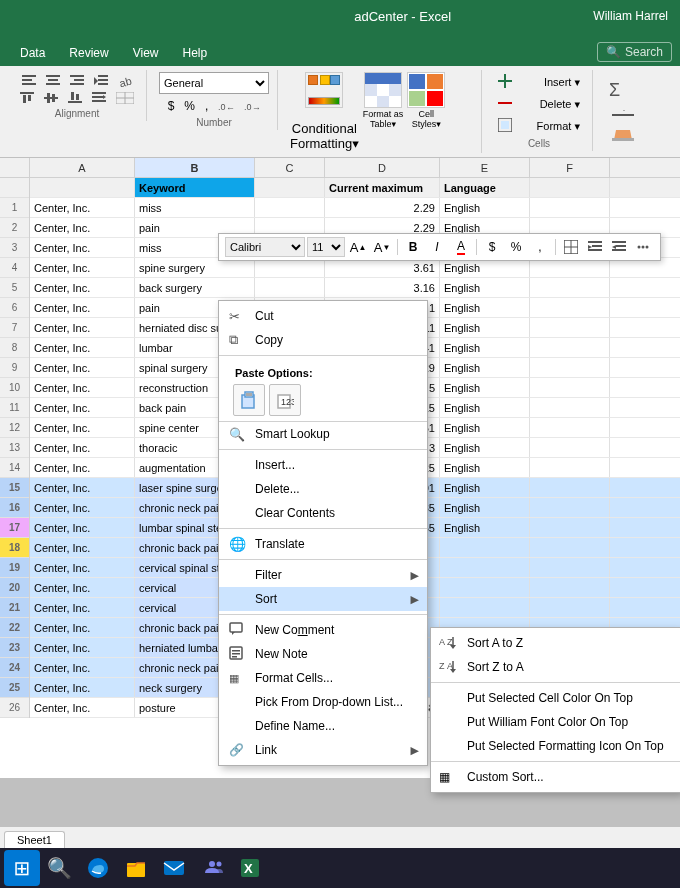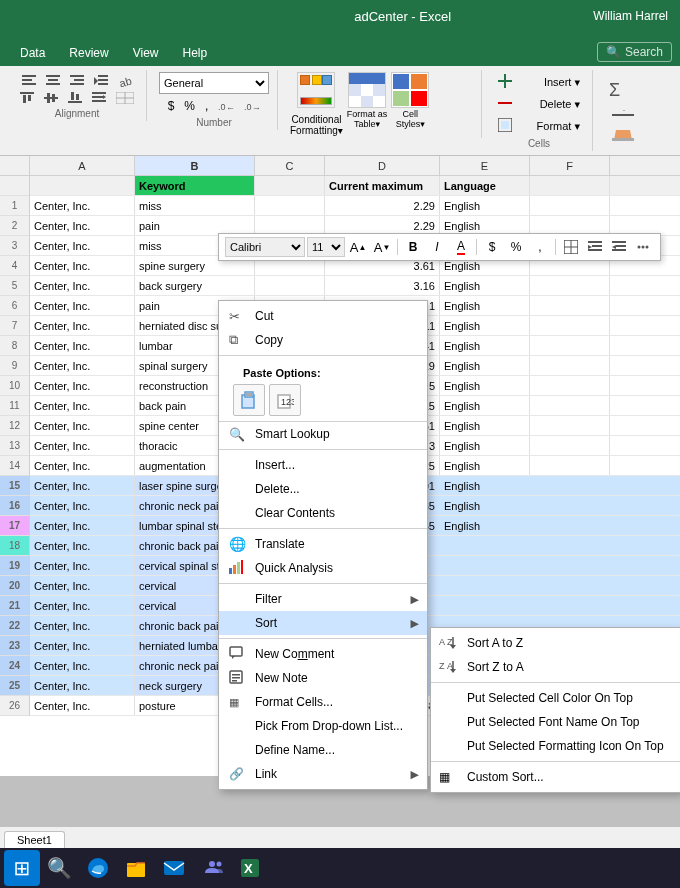--- a/index.html
+++ b/index.html
@@ -231,21 +231,20 @@
     
     .paste-section {
       padding: 5px 10px;
       border-bottom: 1px solid #d0d0d0;
     }
     .paste-label {
       font-size: 11px;
       font-weight: 600;
       padding: 3px 0 5px 0;
       padding-left: 6px;
-      margin-left: 8px;
     }
     .paste-icons {
       display: flex;
       gap: 4px;
       padding-left: 4px;
     }
     .paste-icon-btn {
       width: 32px;
       height: 32px;
       border: 1px solid #c0c0c0;
@@ -497,21 +496,21 @@
 
   <div class="ribbon-group" style="flex-direction:row; min-width:200px; align-items:flex-start; gap:4px">
     <div class="style-block">
       <div style="display:flex; flex-direction:column; align-items:center">
         <div style="width:38px; height:36px; position:relative; border:1px solid #ccc; overflow:hidden; cursor:pointer;">
           <div style="position:absolute; top:2px; left:2px; width:10px; height:10px; background:#e87722; border:1px solid #c06010;"></div>
           <div style="position:absolute; top:2px; left:14px; width:10px; height:10px; background:#ffc000; border:1px solid #c09000;"></div>
           <div style="position:absolute; top:2px; right:2px; width:10px; height:10px; background:#5b9bd5; border:1px solid #3070a0;"></div>
           <div style="position:absolute; bottom:2px; left:2px; width:32px; height:8px; background:linear-gradient(to right,#c00,#f90,#090); border:1px solid #aaa;"></div>
         </div>
-        <span style="font-size:10px; text-align:center; margin-top:6px; cursor:pointer;">Conditional<br>Formatting▾</span>
+        <span style="font-size:13px; text-align:center; margin-top:13px; cursor:pointer;">Conditional<br>Formatting▾</span>
       </div>
     </div>
     <div class="style-block">
       <div style="display:flex; flex-direction:column; align-items:center">
         <div style="width:38px; height:36px; border:1px solid #ccc; overflow:hidden; cursor:pointer; display:grid; grid-template-columns:repeat(3,1fr); grid-template-rows:repeat(3,1fr);">
           <div style="background:#4472c4;"></div>
             <div style="background:#4472c4;"></div>
             <div style="background:#4472c4;"></div>
           <div style="background:#d9e1f2;"></div>
             <div style="background:white;"></div>
@@ -611,36 +610,36 @@
       <div class="row-num">8</div>
       <div class="row-num">9</div>
       <div class="row-num">10</div>
       <div class="row-num">11</div>
       <div class="row-num">12</div>
       <div class="row-num">13</div>
       <div class="row-num">14</div>
       <div class="row-num" style="background:#b8d4f8; font-weight:bold">15</div>
       <div class="row-num" style="background:#b8d4f8; font-weight:bold">16</div>
       <div class="row-num" style="background:#f0abfc; font-weight:bold">17</div>
-      <div class="row-num" style="background:#5eead4; font-weight:normal">18</div>
+      <div class="row-num" style="background:#fde047; font-weight:bold">18</div>
       <div class="row-num" style="background:#b8d4f8; font-weight:bold">19</div>
       <div class="row-num" style="background:#b8d4f8; font-weight:bold">20</div>
       <div class="row-num" style="background:#b8d4f8; font-weight:bold">21</div>
       <div class="row-num" style="background:#b8d4f8; font-weight:bold">22</div>
       <div class="row-num" style="background:#b8d4f8; font-weight:bold">23</div>
       <div class="row-num" style="background:#b8d4f8; font-weight:bold">24</div>
       <div class="row-num" style="background:#b8d4f8; font-weight:bold">25</div>
       <div class="row-num">26</div>
     </div>
 
     <div class="data-rows">
 
       <div class="data-row" style="background:#f0f0f0; font-weight:bold; height:20px;">
         <div class="cell cell-a"></div>
-        <div class="cell cell-b" style="background:#22c55e;">Keyword</div>
+        <div class="cell cell-b" style="background:#0ea5e9;">Keyword</div>
         <div class="cell cell-c"></div>
         <div class="cell cell-d">Current maximum</div>
         <div class="cell cell-e">Language</div>
         <div class="cell cell-f"></div>
       </div>
 
       <div id="rows-container">
           <div class="data-row">
       <div class="cell cell-a">Center, Inc.</div>
       <div class="cell cell-b" style="">miss</div>
@@ -948,31 +947,20 @@
     <span>Delete...</span>
   </div>
   <div class="ctx-item">
     <span>Clear Contents</span>
   </div>
   <div class="ctx-separator"></div>
   <div class="ctx-item">
     <span class="ctx-icon" style="font-size:14px">🌐</span>
     <span>Translate</span>
   </div>
-  <div class="ctx-item">
-    <span class="ctx-icon" style="font-size:12px">
-      <svg width="14" height="14" viewBox="0 0 14 14">
-          <rect x="0" y="8" width="3" height="6" fill="#4472c4"></rect>
-          <rect x="4" y="5" width="3" height="9" fill="#ed7d31"></rect>
-          <rect x="8" y="2" width="3" height="12" fill="#a9d18e"></rect>
-          <rect x="12" y="0" width="2" height="14" fill="#ff0000"></rect>
-        </svg>
-    </span>
-    <span>Quick Analysis</span>
-  </div>
   <div class="ctx-separator"></div>
   <div class="ctx-item">
     <span>Filter</span>
     <span class="ctx-arrow">▶</span>
   </div>
   <div class="ctx-item highlighted">
     <span>Sort</span>
     <span class="ctx-arrow">▶</span>
   </div>
   <div class="ctx-separator"></div>
@@ -1034,21 +1022,21 @@
           <polygon points="11,10 14,14 17,10" fill="#555"></polygon>
         </svg>
     </span>
     <span>Sort Z to A</span>
   </div>
   <div class="ctx-separator"></div>
   <div class="sub-item">
     <span>Put Selected Cell Color On Top</span>
   </div>
   <div class="sub-item">
-    <span>Put Selected Font Name On Top</span>
+    <span>Put William Font Color On Top</span>
   </div>
   <div class="sub-item">
     <span>Put Selected Formatting Icon On Top</span>
   </div>
   <div class="ctx-separator"></div>
   <div class="sub-item">
     <span style="position:absolute;left:8px;">▦</span>
     <span>Custom Sort...</span>
   </div>
 </div>

